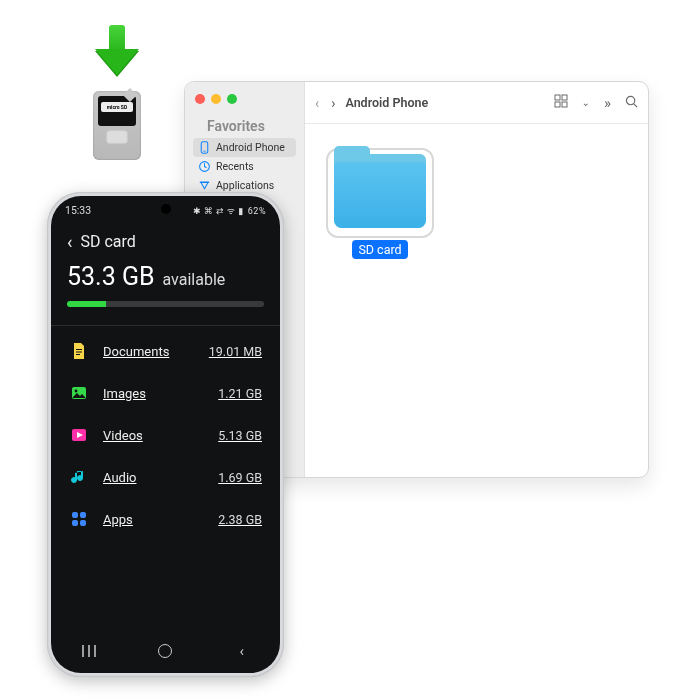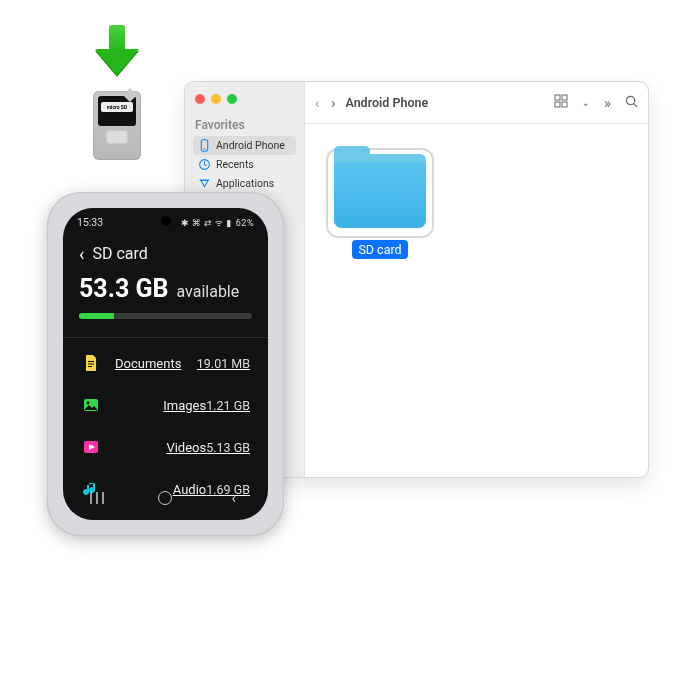--- a/index.html
+++ b/index.html
@@ -20,21 +20,21 @@
   .finder-sidebar {
     width: 120px;
     background: #ededed;
     border-right: 1px solid #e1e1e1;
     padding: 10px 8px;
     font-size: 10px;
   }
   .traffic { display: flex; gap: 6px; padding: 2px 2px 10px; }
   .traffic span { width: 10px; height: 10px; border-radius: 50%; display: inline-block; }
   .t-red { background: #ff5f57; } .t-yel { background: #febc2e; } .t-grn { background: #28c840; }
-  .fav-head { color: #8a8a8a; font-size: 12px; margin: 4px 2px 4px; font-weight: 600; }
+  .fav-head { color: #8a8a8a; font-size: 14px; margin: 4px 14px 4px; font-weight: 600; }
   .side-item { display: flex; align-items: center; gap: 5px; padding: 3px 5px; border-radius: 4px; color: #333; font-size: 10.5px; }
   .side-item.sel { background: #dcdcdc; }
   .side-ic { width: 13px; height: 13px; display:inline-flex; align-items:center; justify-content:center; color:#0a84ff; }
   .side-ic svg { width: 13px; height: 13px; }
 
   .finder-main { flex: 1; display: flex; flex-direction: column; }
   .finder-toolbar {
     height: 42px; border-bottom: 1px solid #e8e8e8;
     display: flex; align-items: center; padding: 0 10px; gap: 8px;
     color: #4a4a4a; font-size: 12px;
@@ -60,43 +60,43 @@
   .arrow-stem { position:absolute; left:14px; top:0; width:16px; height:28px; background:linear-gradient(#48d43a,#27b51a); border-radius:3px 3px 0 0; }
   .arrow-head { position:absolute; left:0; top:24px; width:0; height:0; border-left:22px solid transparent; border-right:22px solid transparent; border-top:26px solid #27b51a; filter:drop-shadow(0 2px 0 #1e9913);}
   .tray { width:48px; margin:0 auto; background:linear-gradient(#c8c8c8,#b8b8b8); border-radius:6px; padding:5px 5px 16px; box-shadow:inset 0 0 2px rgba(0,0,0,.3); }
   .sdchip { width:38px; height:30px; background:#111; border-radius:3px; position:relative; }
   .sdchip::before { content:""; position:absolute; right:-1px; top:-1px; width:10px; height:10px; background:#c8c8c8; transform:rotate(45deg); transform-origin:top right; }
   .sdlabel { position:absolute; left:3px; top:6px; width:32px; height:10px; background:#eee; border-radius:2px; font-size:5px; color:#000; text-align:center; line-height:10px; font-weight:bold; }
   .tray-hole { width:22px; height:14px; background:#ddd; border-radius:3px; margin:4px auto 0; box-shadow:inset 0 0 2px rgba(0,0,0,.3);}
 
   
   .phone {
-    position:absolute; left:47px; top:192px; width:237px; height:344px;
-    background:#d8dadd; border-radius:34px; padding:16px;
+    position:absolute; left:47px; top:192px; width:237px; height:485px;
+    background:#d8dadd; border-radius:34px; padding:4px;
     box-shadow: 0 4px 16px rgba(0,0,0,.25), inset 0 0 2px rgba(0,0,0,.3);
   }
   .phone-screen { width:100%; height:100%; background:#111213; border-radius:30px; overflow:hidden; color:#fff; position:relative; }
   .notch { position:absolute; left:50%; top:8px; transform:translateX(-50%); width:10px; height:10px; background:#000; border-radius:50%; }
   .status { display:flex; justify-content:space-between; align-items:center; padding:8px 14px 2px; font-size:10.5px; color:#ddd; }
   .status-icons { display:flex; gap:4px; align-items:center; font-size:9px; letter-spacing:.5px;}
 
   .sd-header { display:flex; align-items:center; gap:8px; padding:12px 16px 4px; font-size:16px; color:#eee; }
   .sd-header .chev { font-size:18px; }
 
   .storage { padding:6px 16px 10px; }
-  .big-gb { font-size:25px; font-weight:700; display:inline;text-align:center; }
+  .big-gb { font-size:25px; font-weight:400; display:inline;text-align:center; }
   .avail { font-size:16px; color:#dcdcdc; margin-left:4px; }
   .bar { margin-top:10px; height:6px; background:#3a3a3a; border-radius:3px; overflow:hidden; }
   .bar-fill { height:100%; background:linear-gradient(90deg,#31d843,#31d843); width:20%; }
   .used { font-size:10.5px; color:#bdbdbd; margin-top:8px; }
   .divider { height:1px; background:#2c2c2c; margin:8px 0 0; }
 
   .cats { padding:4px 8px 0; }
   .cat { display:flex; align-items:center; padding:11px 10px; font-size:13px;text-decoration:underline; }
-  .cat + .cat { border-top:0;text-align:right; }
+  .cat + .cat { border-top:0; }
   .cat-ic { width:20px; height:20px; margin-right:14px; border-radius:3px; display:flex; align-items:center; justify-content:center; }
   .cat-label { flex:1; color:#eee; }
   .cat-size { color:#ddd; font-size:12.5px; }
 
   .navbar { position:absolute; bottom:6px; left:0; right:0; height:32px; display:flex; justify-content:space-around; align-items:center; color:#ccc; }
   .nav-btn { width:30px; height:20px; display:flex; align-items:center; justify-content:center; }
   .nav-home { width:14px; height:14px; border:1.5px solid #ccc; border-radius:50%; }
   .nav-back-i { font-size:15px; }
 </style>
 </head>
@@ -254,20 +254,32 @@
       </div>
       <div class="cat">
         <span class="cat-ic">
             <svg width="18" height="18" viewBox="0 0 18 18">
               <path d="M7 3v9a3 3 0 11-2-2.8V5l8-2v7a3 3 0 11-2-2.8V3L7 3z" fill="#13c7d9"></path>
             </svg>
           </span>
         <span class="cat-label">Audio</span>
         <span class="cat-size">1.69 GB</span>
       </div>
+      <div class="cat">
+        <span class="cat-ic">
+            <svg width="18" height="18" viewBox="0 0 18 18">
+              <rect x="2" y="2" width="6" height="6" rx="2" fill="#3a87ff"></rect>
+              <rect x="10" y="2" width="6" height="6" rx="2" fill="#3a87ff"></rect>
+              <rect x="2" y="10" width="6" height="6" rx="2" fill="#3a87ff"></rect>
+              <rect x="10" y="10" width="6" height="6" rx="2" fill="#3a87ff"></rect>
+            </svg>
+          </span>
+        <span class="cat-label">Apps</span>
+        <span class="cat-size">2.38 GB</span>
+      </div>
     </div>
     <div class="navbar">
       <div class="nav-btn">
         <svg width="16" height="14" viewBox="0 0 16 14">
             <line x1="2" y1="1" x2="2" y2="13" stroke="#ccc" stroke-width="1.5"></line>
             <line x1="8" y1="1" x2="8" y2="13" stroke="#ccc" stroke-width="1.5"></line>
             <line x1="14" y1="1" x2="14" y2="13" stroke="#ccc" stroke-width="1.5"></line>
           </svg>
       </div>
       <div class="nav-btn">

